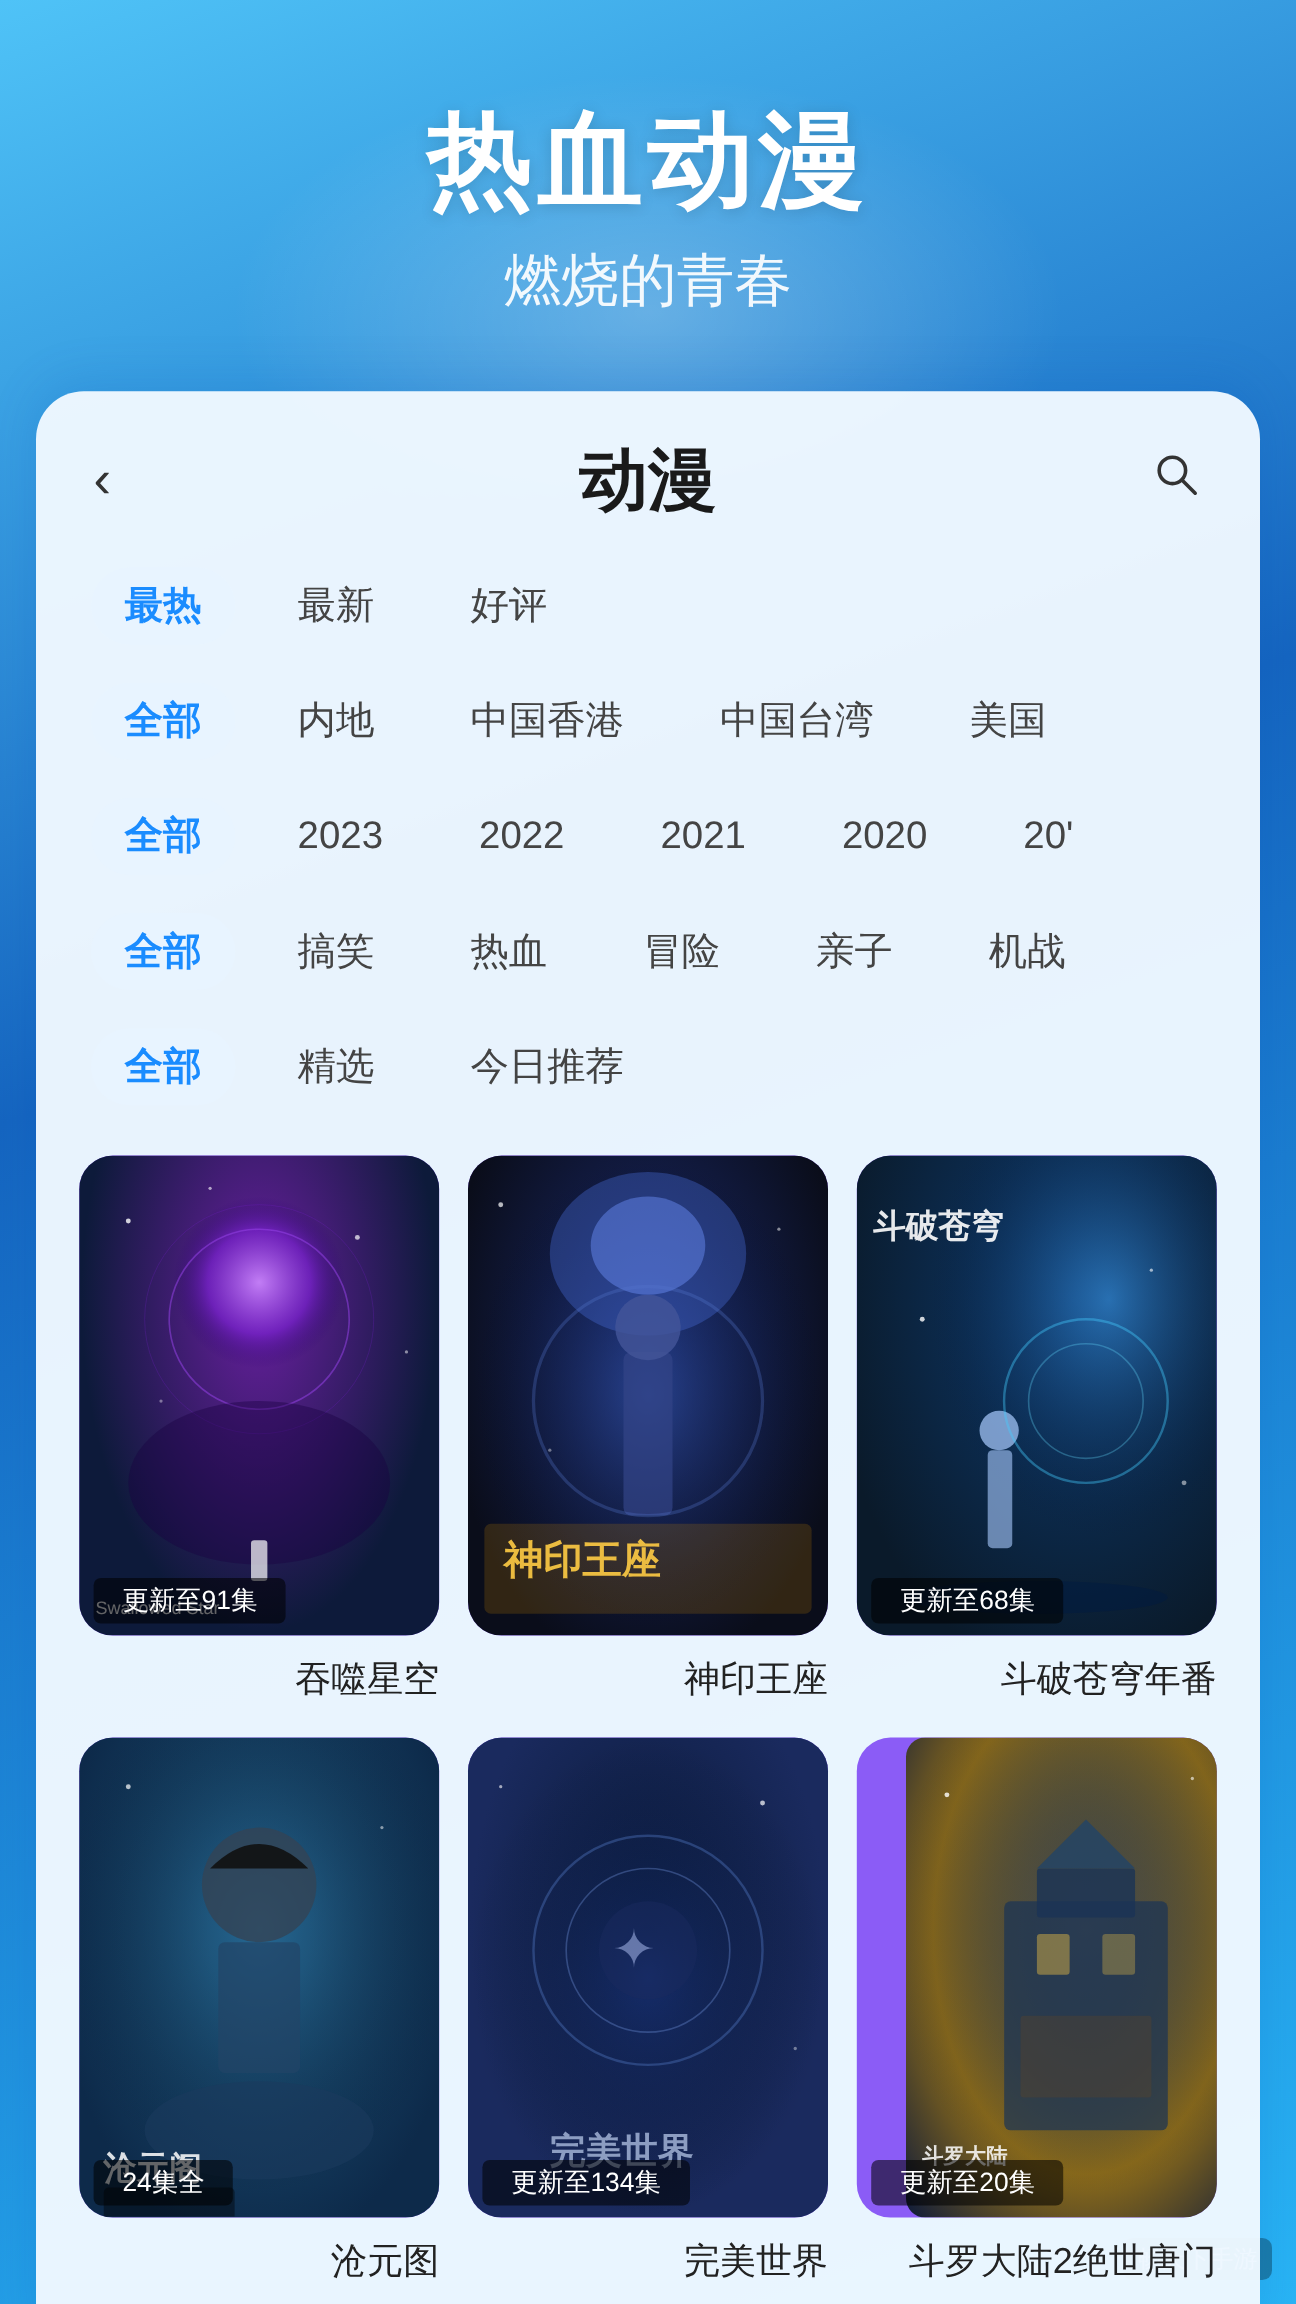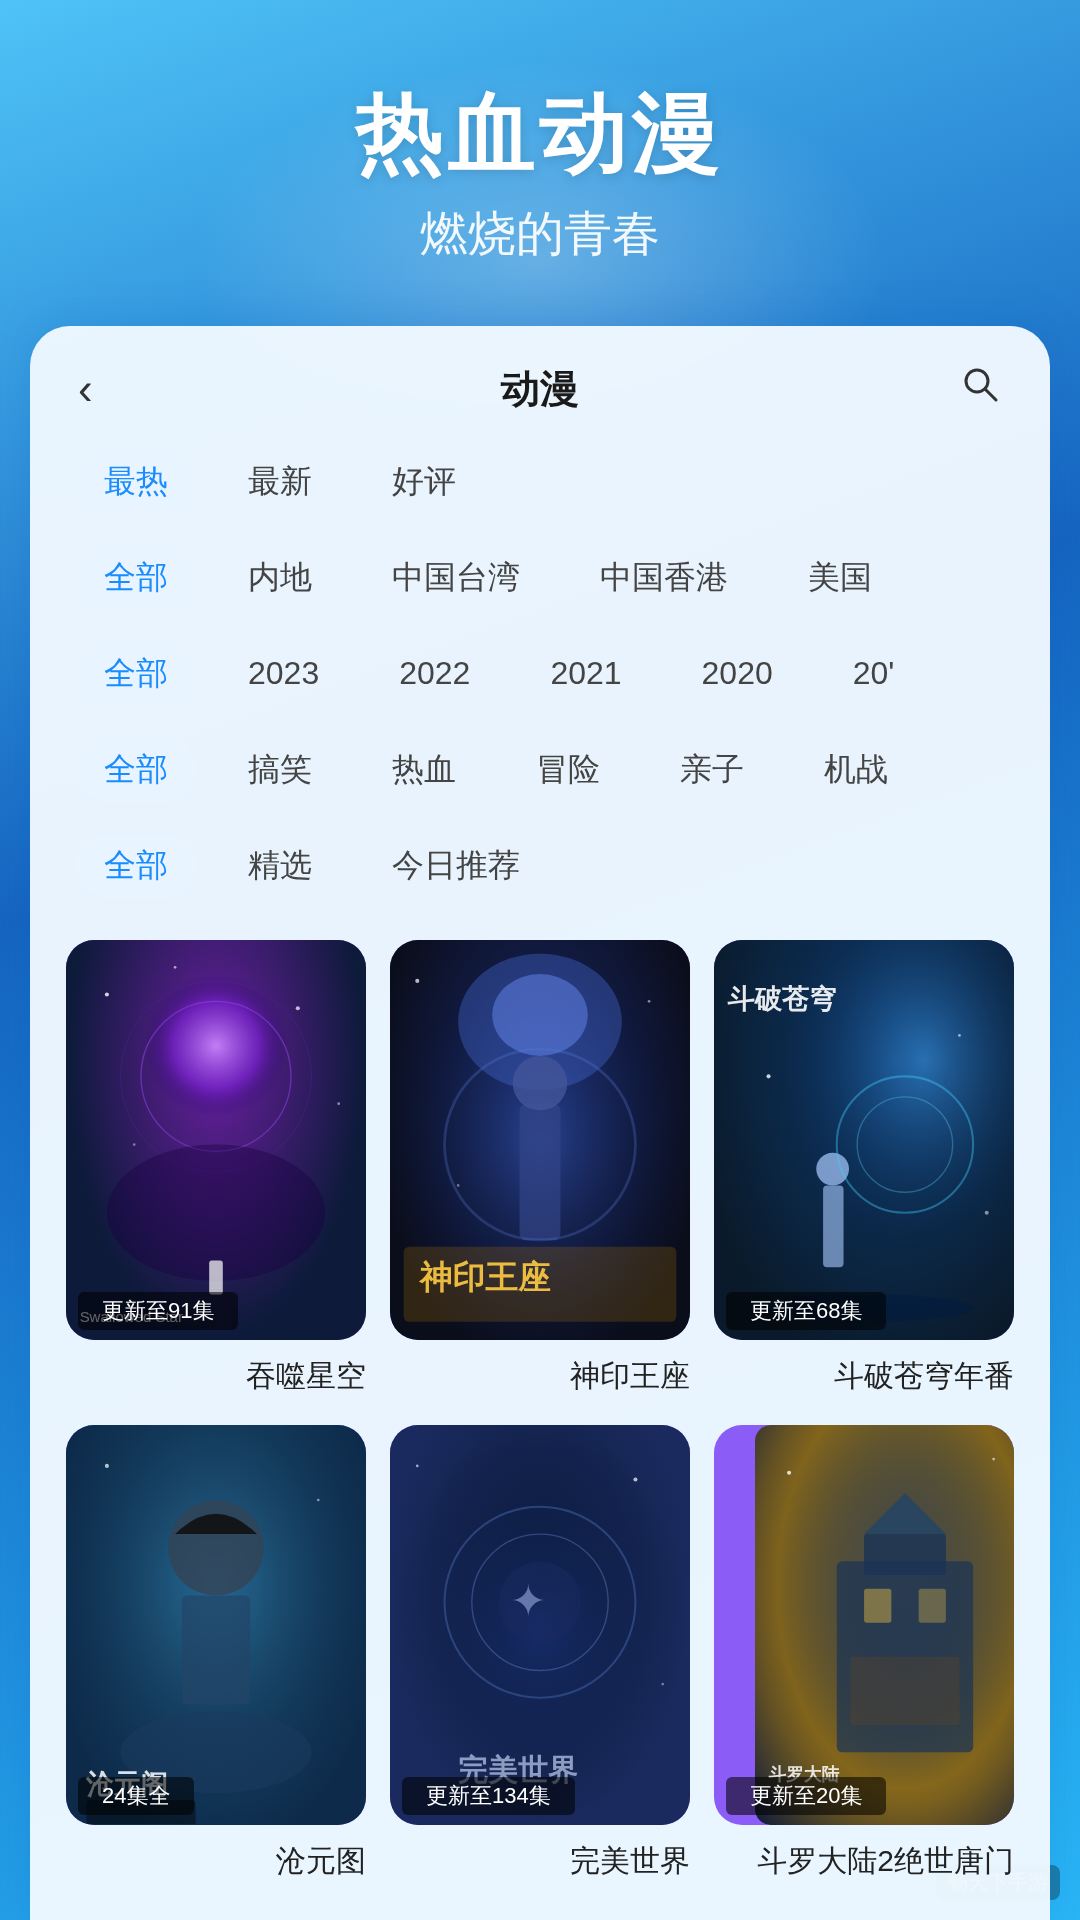--- a/index.html
+++ b/index.html
@@ -52,21 +52,21 @@
       padding: 36px 48px 24px 48px;
     }
     .nav-back {
       font-size: 44px;
       color: #333;
       cursor: pointer;
       width: 60px;
       text-align: left;
     }
     .nav-title {
-      font-size: 39px;
+      font-size: 57px;
       font-weight: 600;
       color: #1a1a1a;
     }
     .nav-search {
       font-size: 44px;
       color: #333;
       width: 60px;
       text-align: right;
       cursor: pointer;
     }
@@ -91,21 +91,21 @@
       padding: 10px 28px;
       border-radius: 40px;
       font-size: 32px;
       cursor: pointer;
       white-space: nowrap;
       flex-shrink: 0;
     }
     .filter-tag.active {
       background: #e8f4ff;
       color: #1a8cff;
-      font-weight: 400;
+      font-weight: 700;
     }
     .filter-tag.inactive {
       color: #444;
       background: transparent;
     }
 
     
     .content-section {
       padding: 20px 36px 0 36px;
     }
@@ -240,22 +240,22 @@
 
     <div class="filter-row">
       <span class="filter-tag active">最热</span>
       <span class="filter-tag inactive">最新</span>
       <span class="filter-tag inactive">好评</span>
     </div>
 
     <div class="filter-row">
       <span class="filter-tag active">全部</span>
       <span class="filter-tag inactive">内地</span>
+      <span class="filter-tag inactive">中国香港</span>
       <span class="filter-tag inactive">中国台湾</span>
-      <span class="filter-tag inactive">中国香港</span>
       <span class="filter-tag inactive">美国</span>
     </div>
 
     <div class="filter-row">
       <span class="filter-tag active">全部</span>
       <span class="filter-tag inactive">2023</span>
       <span class="filter-tag inactive">2022</span>
       <span class="filter-tag inactive">2021</span>
       <span class="filter-tag inactive">2020</span>
       <span class="filter-tag inactive">20'</span>

